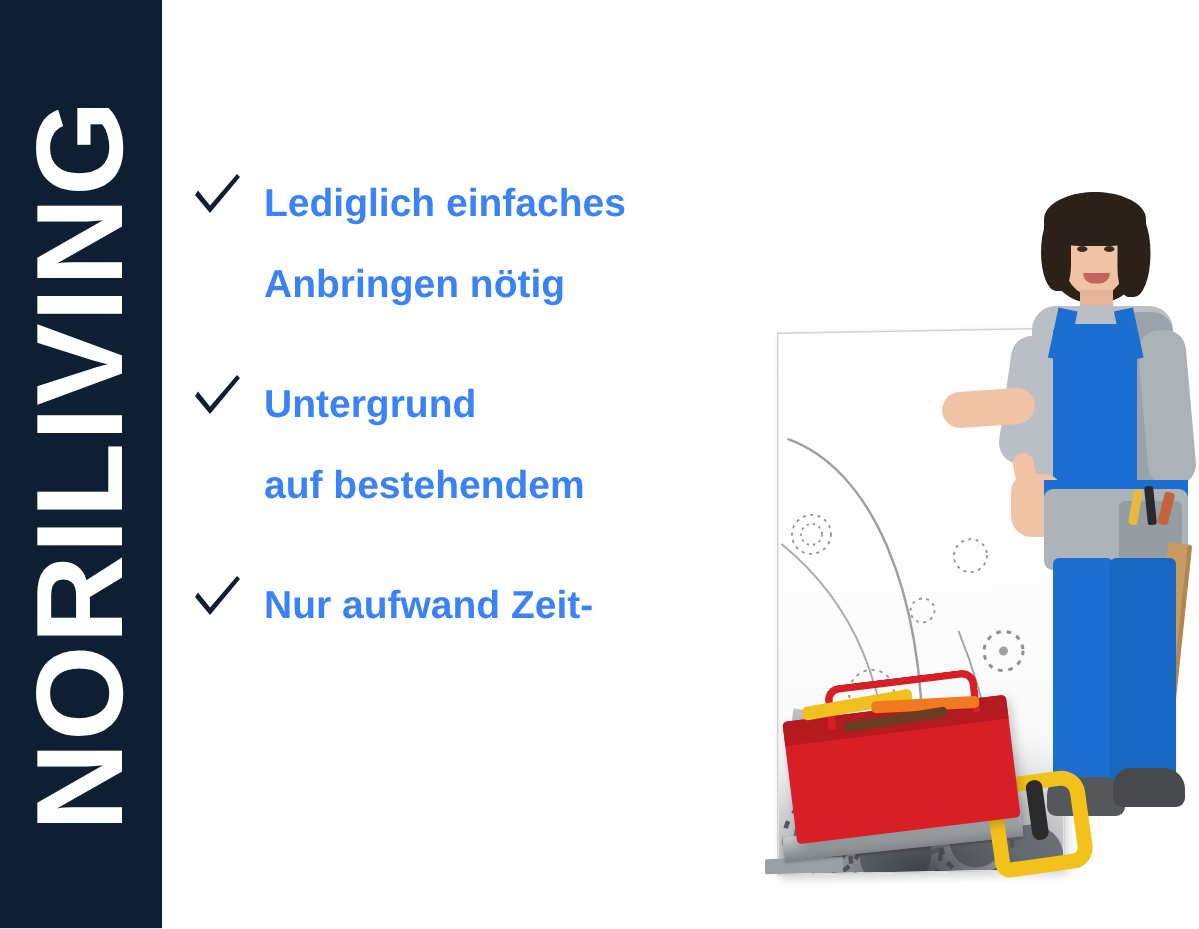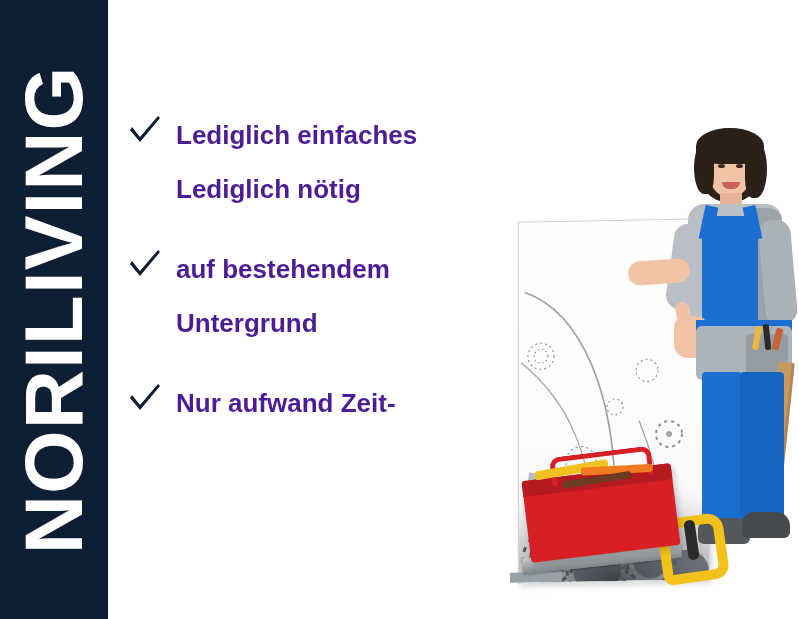--- a/index.html
+++ b/index.html
@@ -73,21 +73,21 @@
   }
   .check-icon {
     position: absolute;
     left: 0;
     top: 4px;
     width: 34px;
     height: 34px;
     display: block;
   }
   .bullet-lines {
-    color: #4c1d95;
+    color: #3b82f6;
     font-family: "Liberation Sans", sans-serif;
     font-weight: bold;
     font-size: 26px;
     line-height: 54px;
   }
   .bullet-line {
     display: block;
     white-space: nowrap;
   }
 
@@ -289,33 +289,33 @@
   <div class="bullets">
 
     <div class="bullet">
       <span class="check-icon">
         <svg viewBox="0 0 34 34" width="34" height="34" aria-hidden="true">
           <path d="M2 18 L4 15 L12 25 L30 4 L32 6 L12 30 Z" fill="#0e1e33"></path>
         </svg>
       </span>
       <span class="bullet-lines">
         <span class="bullet-line">Lediglich einfaches</span>
-        <span class="bullet-line">Lediglich nötig</span>
+        <span class="bullet-line">Anbringen nötig</span>
       </span>
     </div>
 
     <div class="bullet">
       <span class="check-icon">
         <svg viewBox="0 0 34 34" width="34" height="34" aria-hidden="true">
           <path d="M2 18 L4 15 L12 25 L30 4 L32 6 L12 30 Z" fill="#0e1e33"></path>
         </svg>
       </span>
       <span class="bullet-lines">
+        <span class="bullet-line">Untergrund</span>
         <span class="bullet-line">auf bestehendem</span>
-        <span class="bullet-line">Untergrund</span>
       </span>
     </div>
 
     <div class="bullet">
       <span class="check-icon">
         <svg viewBox="0 0 34 34" width="34" height="34" aria-hidden="true">
           <path d="M2 18 L4 15 L12 25 L30 4 L32 6 L12 30 Z" fill="#0e1e33"></path>
         </svg>
       </span>
       <span class="bullet-lines">

